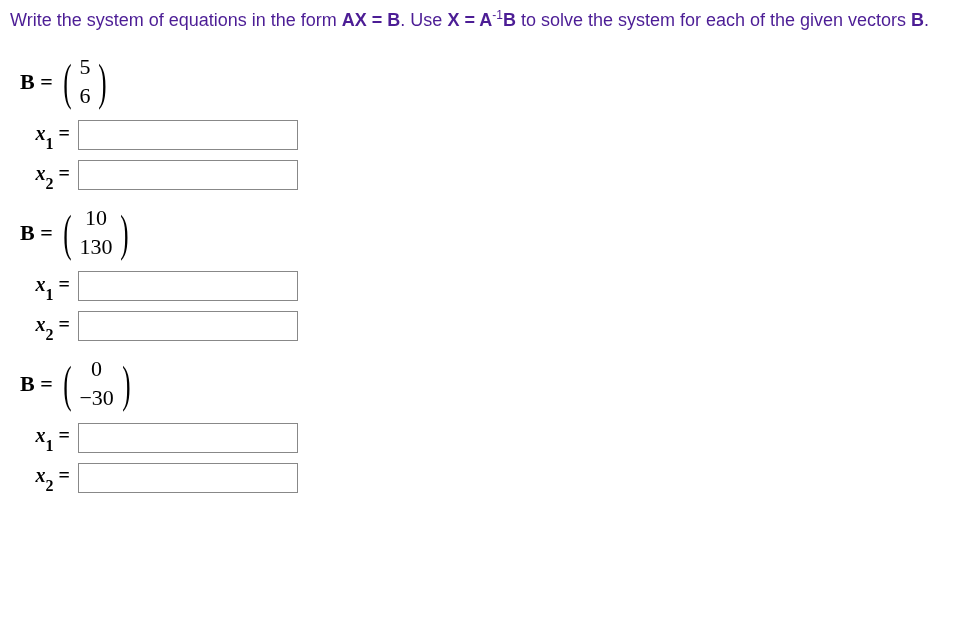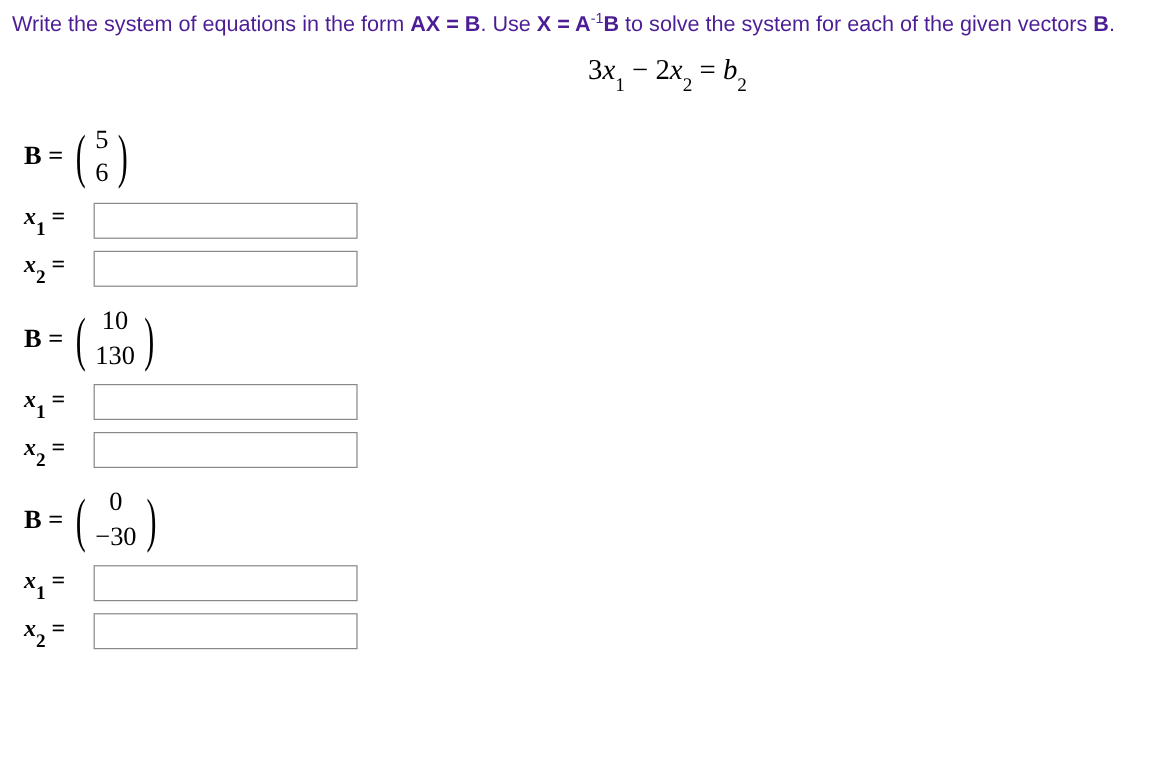--- a/index.html
+++ b/index.html
@@ -75,21 +75,21 @@
     .answer-row {
       display: flex;
       align-items: center;
       margin-bottom: 10px;
       font-family: 'Times New Roman', serif;
       font-size: 20px;
     }
     .answer-label {
       font-weight: bold;
       width: 50px;
-      text-align: left;
+      text-align: right;
       margin-right: 8px;
       font-family: Liberation Serif, serif;
     }
     .answer-input {
       width: 220px;
       height: 30px;
       border: 1px solid #888;
       background: #fff;
       padding: 2px 6px;
       font-size: 16px;
@@ -100,23 +100,20 @@
     }
   </style>
 </head>
 <body>
 
 <div class="instruction">
   <span>Write the system of equations in the form </span><span class="bold">AX = B</span><span>. Use </span><span class="bold">X = A</span><sup style="font-size:12px;">-1</sup><span class="bold">B</span><span> to solve the system for each of the given vectors </span><span class="bold">B</span><span>.</span>
 </div>
 
 <div class="equations-block">
-  <div>
-    <span>3</span><span style="font-style:italic;">x</span><span class="sub">1</span><span> − 2</span><span style="font-style:italic;">x</span><span class="sub">2</span><span> = </span><span style="font-style:italic;">b</span><span class="sub">2</span>
-  </div>
 </div>
 
 <div class="problems">
 
   <div class="problem-block">
     <div class="b-row">
       <span class="b-label">B =</span>
       <span class="vector">
         <span class="paren">(</span>
         <span class="vector-values">

